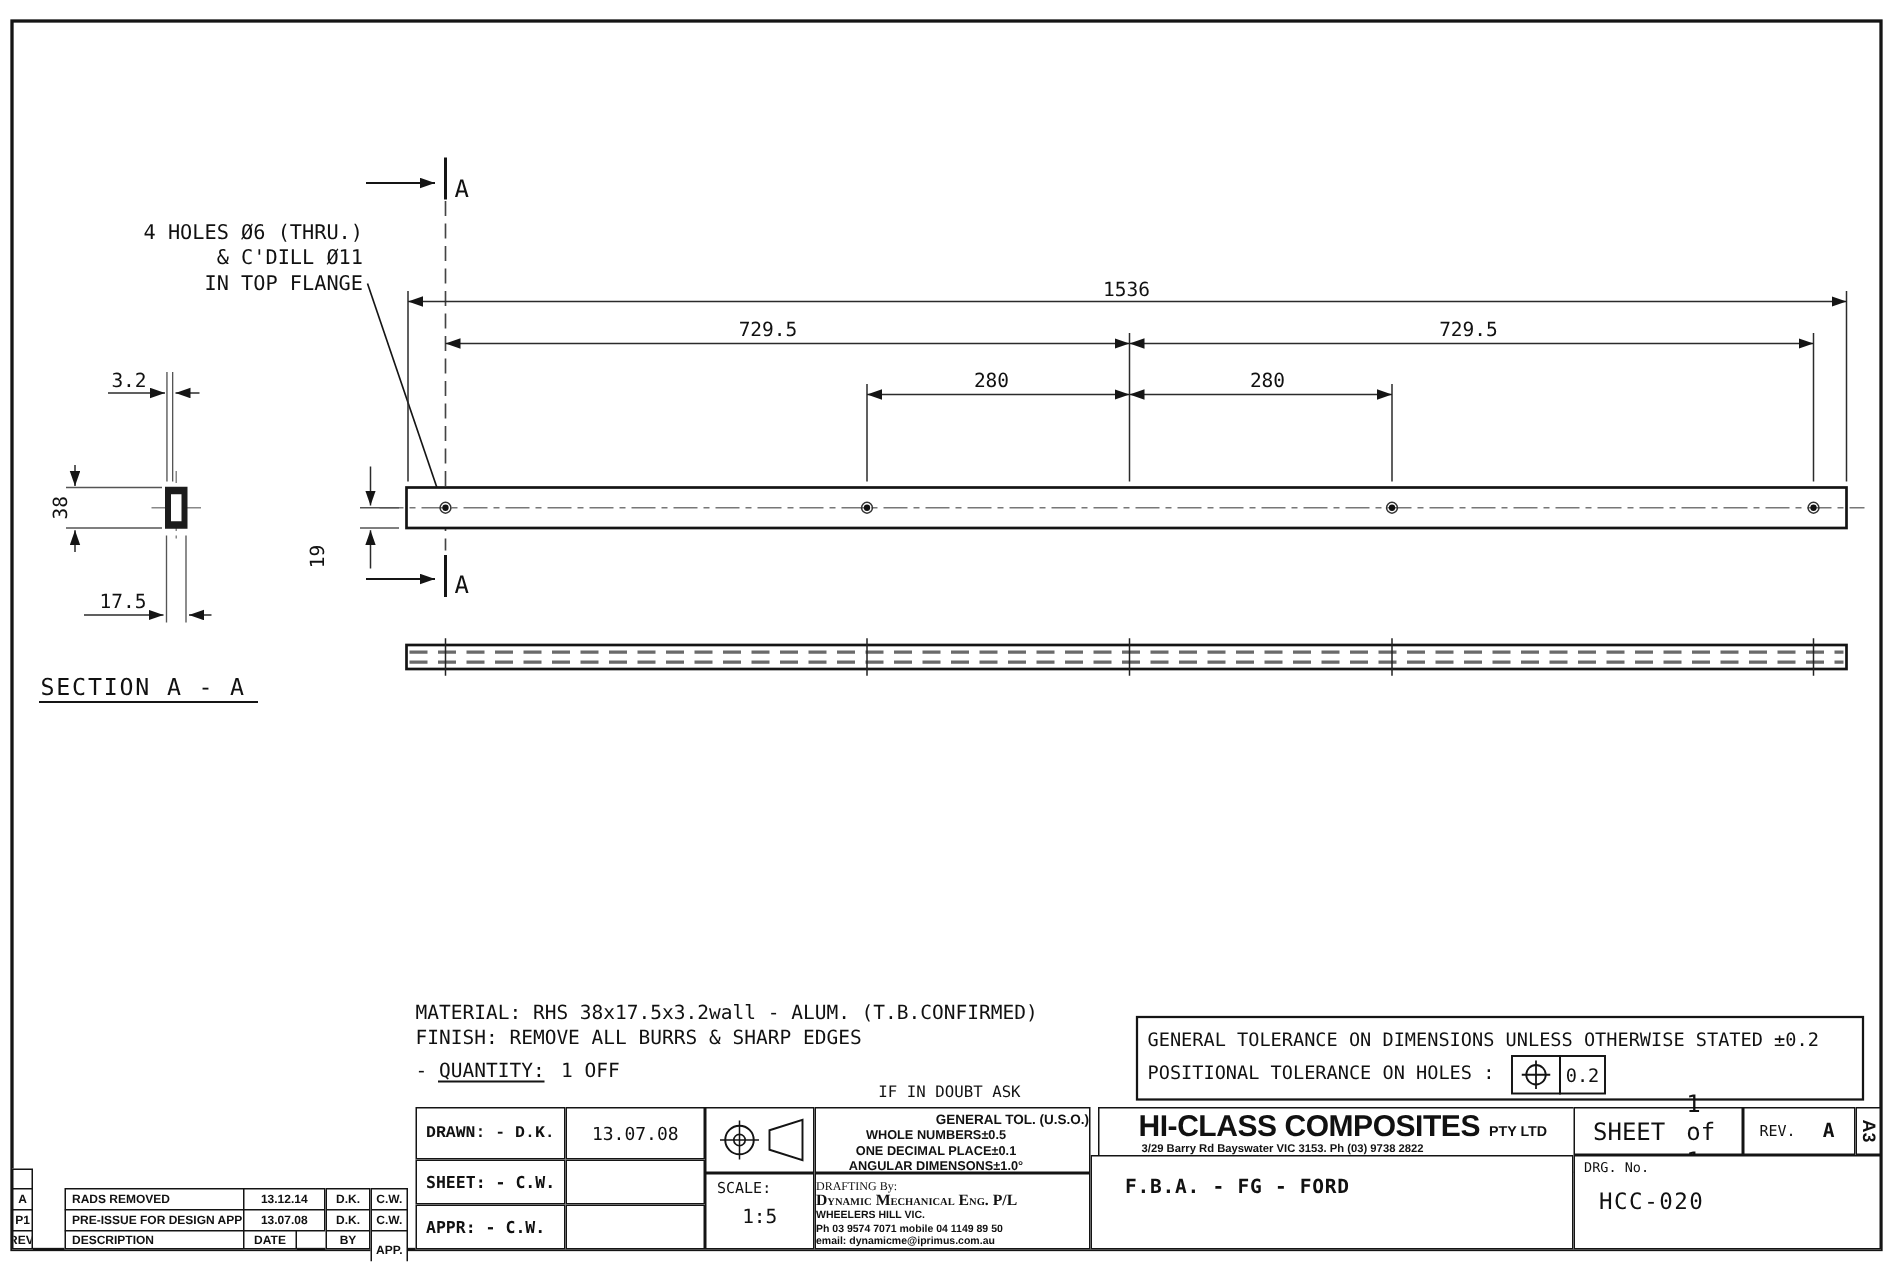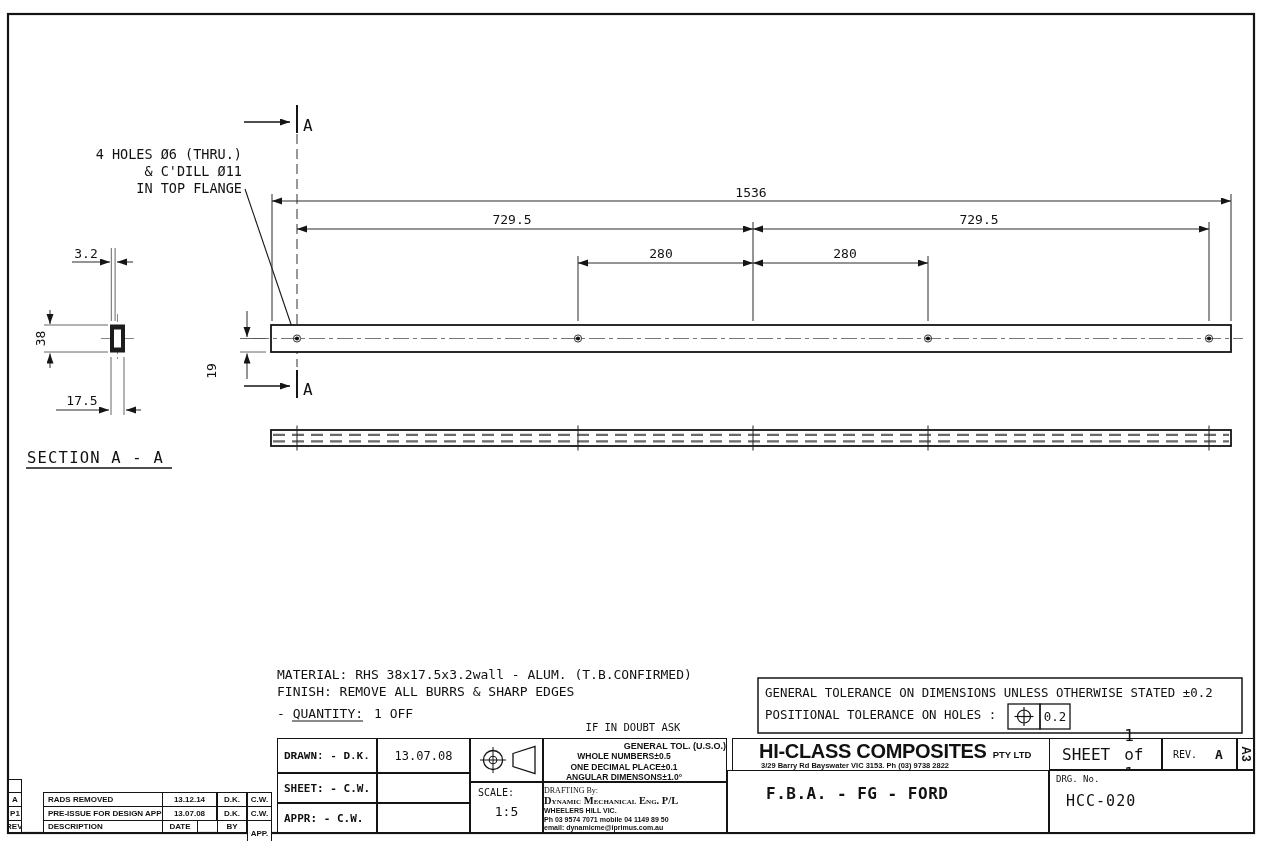--- a/index.html
+++ b/index.html
@@ -22,21 +22,21 @@
   .drafting{padding:3px 0 0 0;}
   .drafting .l1{font-family:"Liberation Serif",serif;font-size:8px;line-height:9px;}
   .drafting .l2{font-family:"Liberation Serif",serif;font-variant:small-caps;
                 font-weight:700;font-size:10.5px;line-height:12px;}
   .drafting .l3,.drafting .l4,.drafting .l5{font-size:7px;font-weight:700;line-height:8.5px;}
   .company{padding:2px 0 0 26px;}
   .co-line{display:flex;align-items:baseline;gap:6px;}
   .co-name{font-size:20px;font-weight:800;letter-spacing:-0.3px;line-height:21px;}
   .co-suffix{font-size:9.5px;font-weight:700;}
   .co-addr{font-size:7.5px;font-weight:700;margin-left:2px;line-height:8px;}
-  .titlecell{padding:13px 0 0 38px;font-size:16px;font-weight:700;letter-spacing:.5px;}
+  .titlecell{padding:13px 0 0 22px;font-size:13px;font-weight:700;letter-spacing:.5px;}
   .sheetcell{display:flex;align-items:center;gap:14px;padding-left:12px;font-size:16px;}
   .revcell{display:flex;align-items:center;gap:18px;padding-left:10px;font-size:10px;}
   .revval{font-size:13px;font-weight:700;}
   .sizecell{display:flex;align-items:center;justify-content:center;}
   .sizecell span{transform:rotate(90deg);font-size:12px;font-weight:700;}
   .drgcell .drg-label{font-size:9px;margin:3px 0 0 6px;}
   .drgcell .drg-value{font-size:15px;margin:8px 0 0 16px;letter-spacing:1px;}
   .scalecell .sc-label{font-size:10px;margin:4px 0 0 7px;}
   .scalecell .sc-value{font-size:13px;text-align:center;margin-top:6px;}
   .projcell{display:flex;align-items:center;justify-content:center;}

